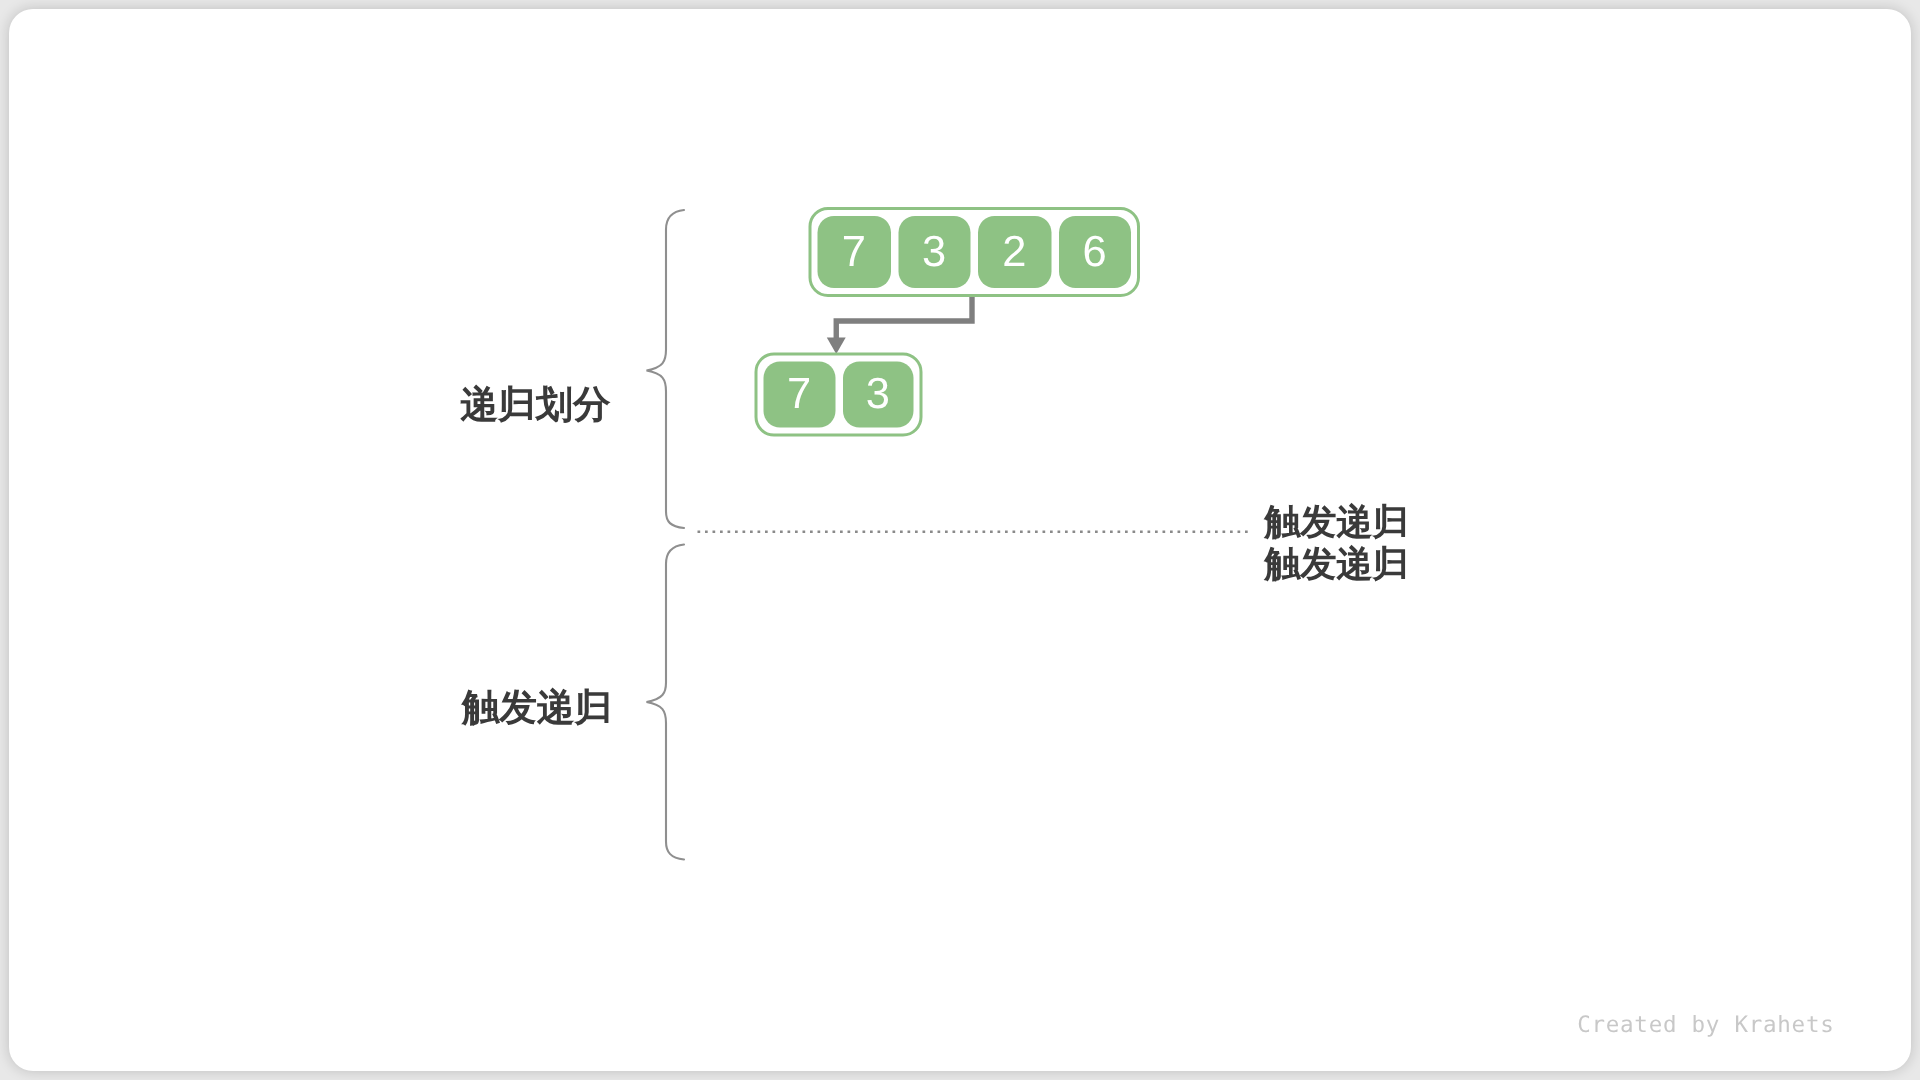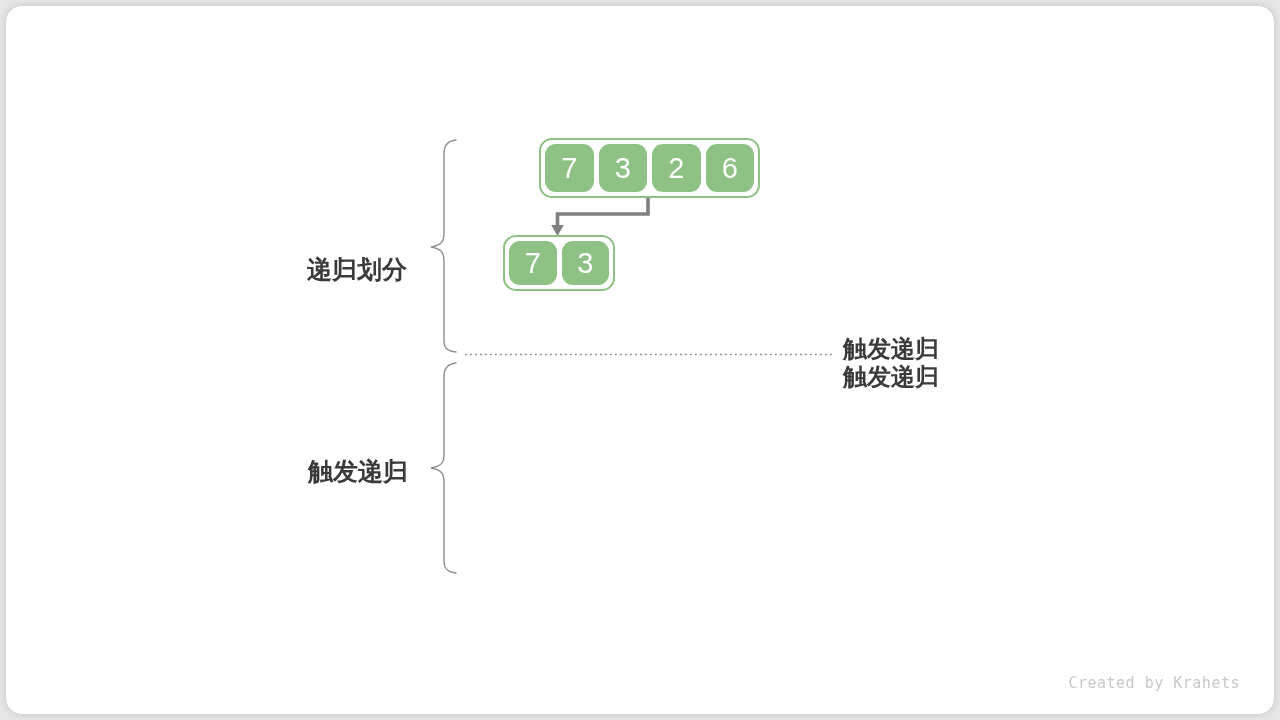--- a/index.html
+++ b/index.html
@@ -84,21 +84,21 @@
     border-radius: 11px;
     display: flex;
     align-items: center;
     justify-content: center;
     color: #ffffff;
     font-size: 29px;
     font-weight: 500;
   }
   .watermark {
     position: absolute;
-    right: 34px;
+    right: 51px;
     bottom: 22px;
     font-family: "DejaVu Sans Mono", "Liberation Mono", monospace;
     font-size: 15px;
     color: var(--watermark-gray, #c8c8c8);
     letter-spacing: 0.5px;
     text-align: right;
   }
 </style>
 </head>
 <body>

